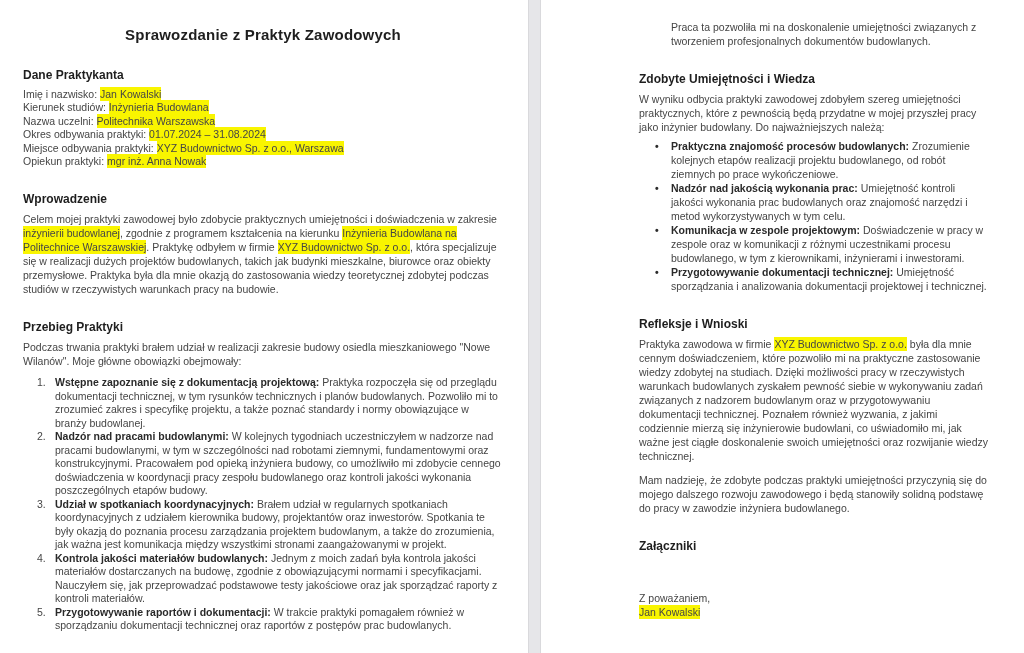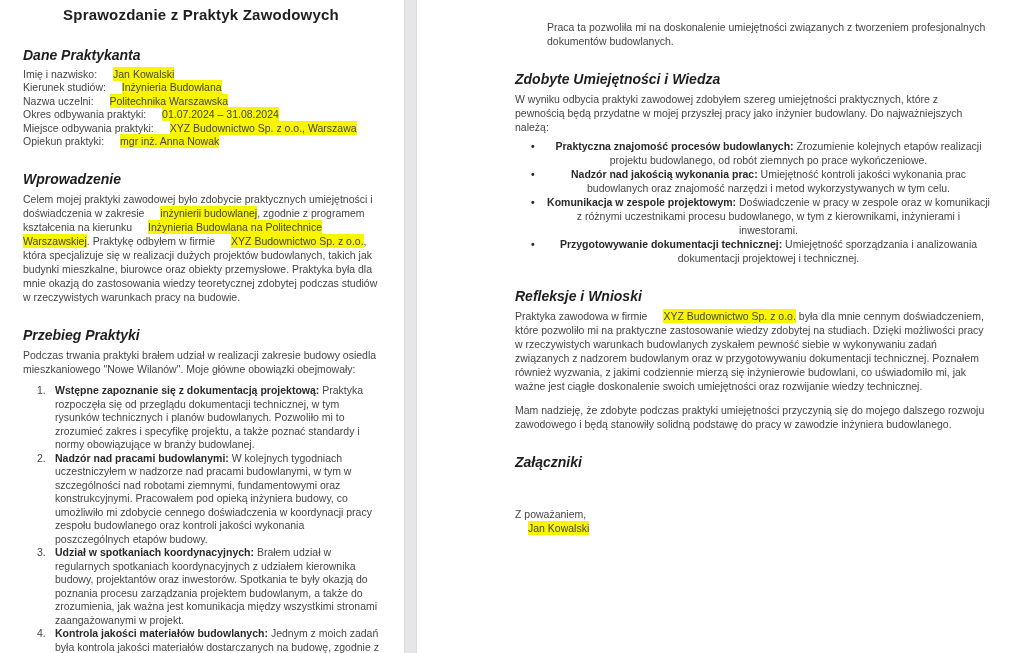--- a/index.html
+++ b/index.html
@@ -3,42 +3,42 @@
 <meta charset="utf-8">
 <style>
   * { margin:0; padding:0; box-sizing:border-box; }
   html,body { width:1024px; height:653px; overflow:hidden; background:#ffffff; }
   body {
     font-family:"Liberation Sans","DejaVu Sans",sans-serif;
     font-size:10.5px; line-height:14px; color:var(--text,#454545);
   }
   .spread { display:flex; width:1024px; height:653px; }
   .page { background:#fff; }
-  .page-1 { width:404px; padding:0 25px 0 23px; }
+  .page-1 { width:528px; padding:20px 25px 0 23px; }
   .gutter { width:13px; background:var(--gutter,#e6e6e9); border-left:1px solid #d9d9dc; border-right:1px solid #d9d9dc; }
   .page-2 { flex:1; padding:12px 34px 0 98px; }
 
   .title { font-size:15px; line-height:18px; font-weight:bold; text-align:center;
            color:var(--heading,#1e1e1e); margin-top:6px; letter-spacing:.2px; }
-  .h { font-size:14px; font-weight:bold; color:var(--heading,#1e1e1e); margin-top:24px; line-height:14px;font-style:italic; }
+  .h { font-size:12px; font-weight:bold; color:var(--heading,#1e1e1e); margin-top:24px; line-height:14px; }
   .para { margin-top:6px; }
   .para2 { margin-top:10px; }
   .info { margin-top:6px; }
   .info p { line-height:13.4px; }
   .indent { margin-left:32px; margin-top:8px; }
 
-  mark { background:var(--hl,#f9f500); color:inherit; padding:1px 0;margin-left:13px; }
+  mark { background:var(--hl,#f9f500); color:inherit; padding:1px 0; }
   .b { font-weight:bold; color:#2a2a2a; }
 
   ol.tasks { list-style:none; counter-reset:t; margin-top:8px; }
   ol.tasks li { counter-increment:t; position:relative; padding-left:32px; line-height:13.5px; }
   ol.tasks li::before { content:counter(t) "."; position:absolute; left:14px; color:#454545; }
 
   ul.dots { list-style:none; margin-top:5px; }
-  ul.dots li { position:relative; padding-left:32px; line-height:14px;text-align:center; }
+  ul.dots li { position:relative; padding-left:32px; line-height:14px; }
   ul.dots li::before { content:"•"; position:absolute; left:16px; color:#2a2a2a; font-weight:bold; }
   ul.attach li { line-height:13.5px; }
 
   .closing { margin-top:38px; }
   .signature { line-height:14px; }
 </style>
 </head>
 <body>
 
 <div class="spread">

